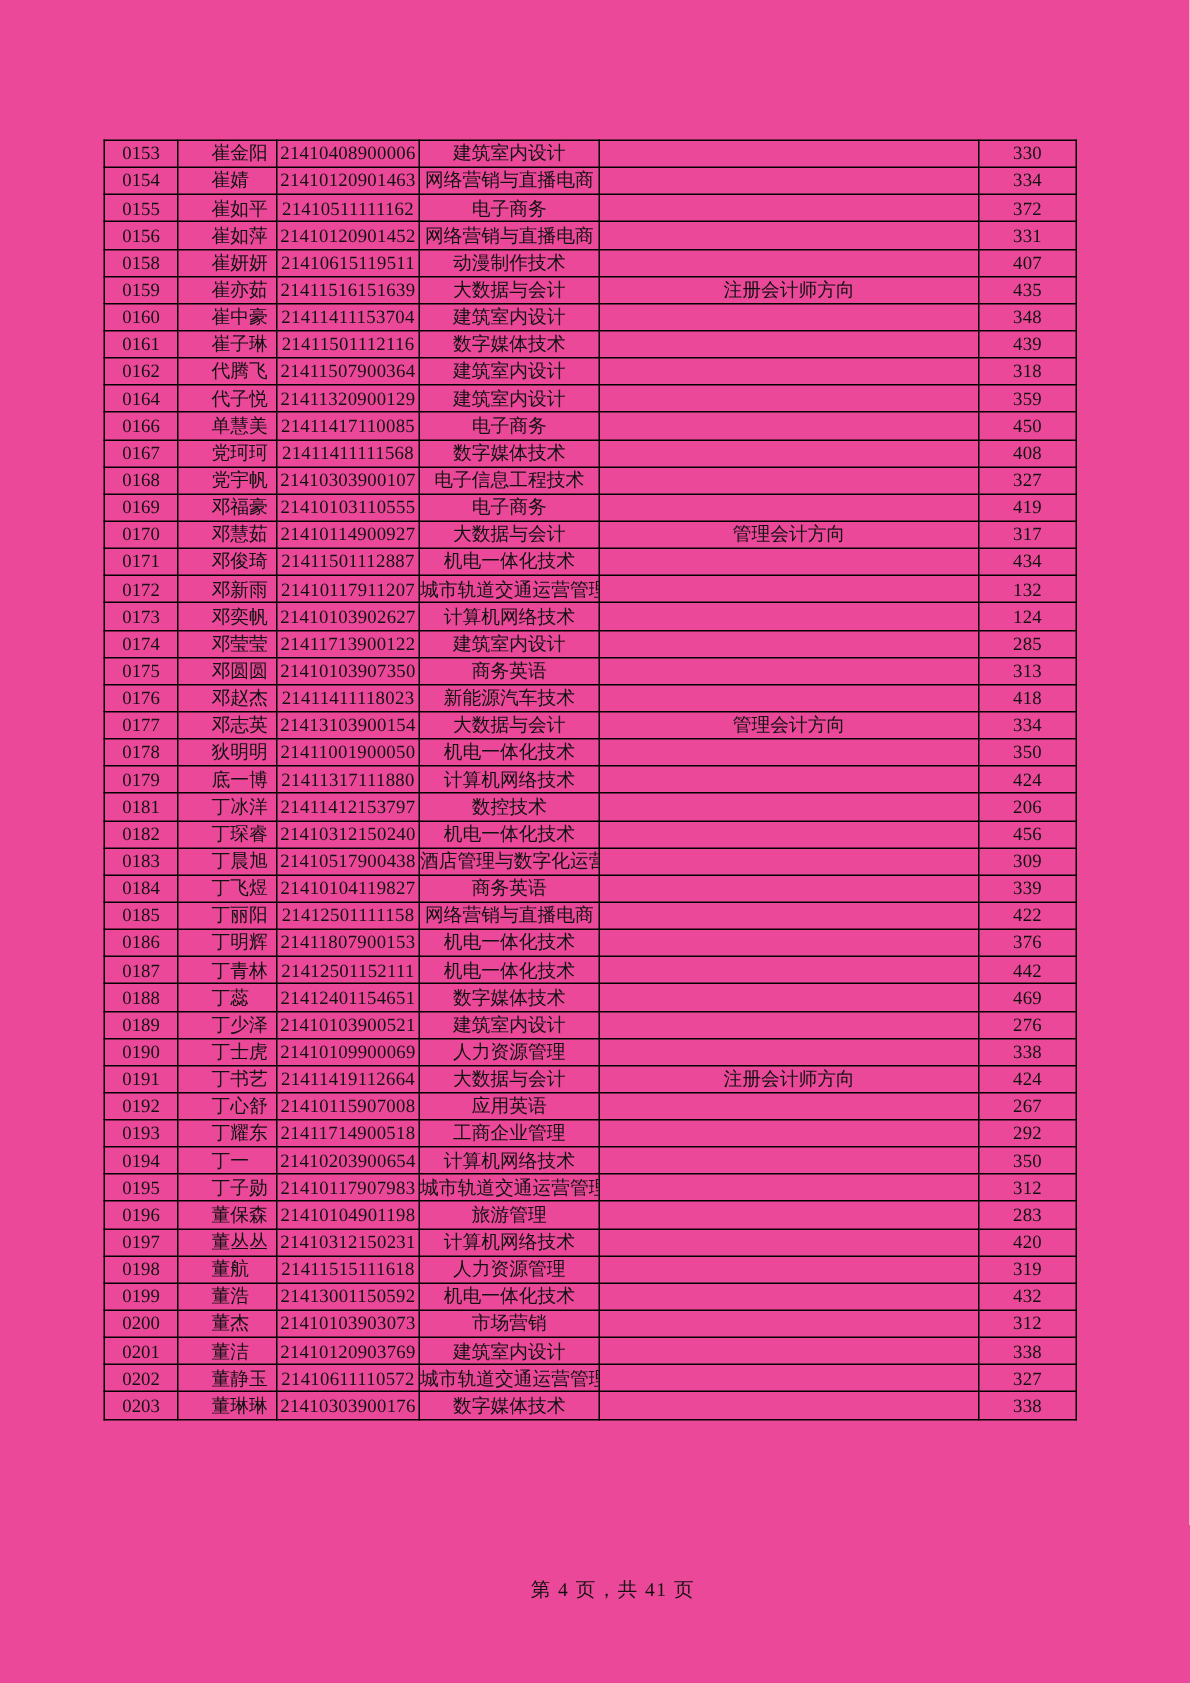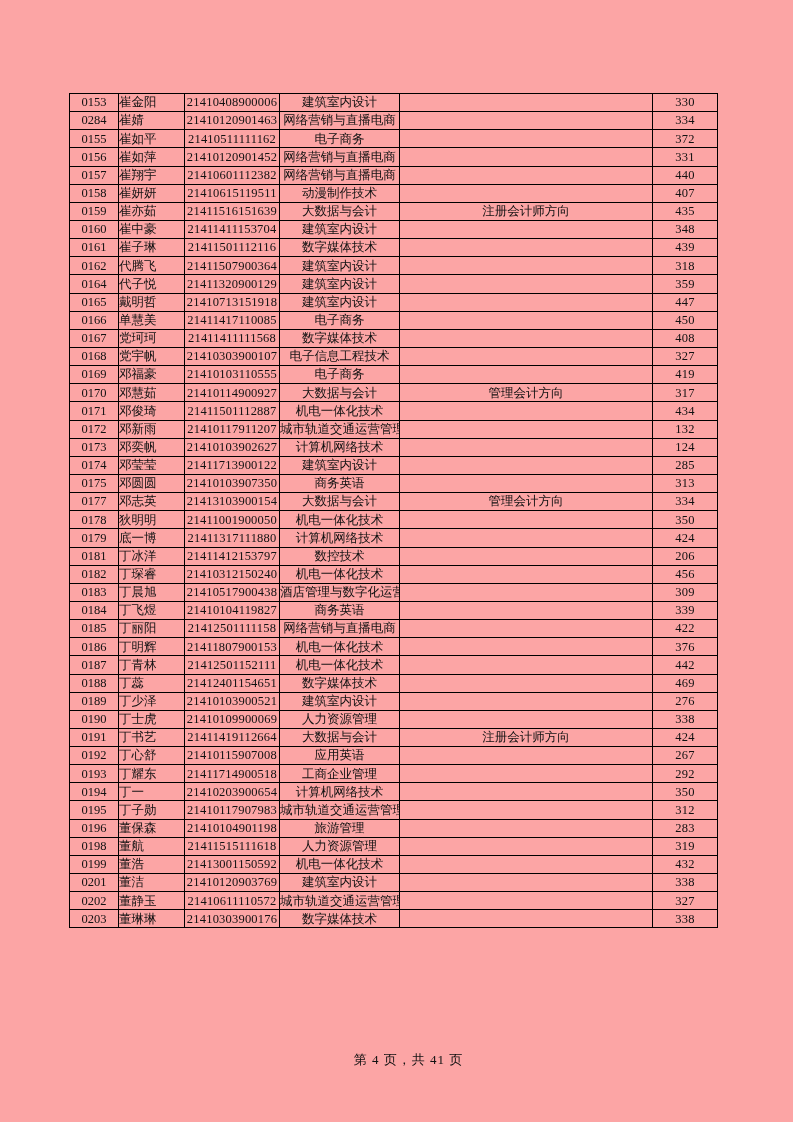--- a/index.html
+++ b/index.html
@@ -10,21 +10,21 @@
   body {
     width: 793px;
     height: 1122px;
     position: relative;
     font-family: "Liberation Serif", "DejaVu Serif", serif;
     color: #111111;
   }
   .page {
     position: absolute;
     inset: 0;
-    background: #fca5a5;
+    background: #ec4899;
   }
   table.results {
     position: absolute;
     left: 69px;
     top: 93px;
     width: 648px;
     border-collapse: collapse;
     table-layout: fixed;
     font-size: 12.5px;
   }
@@ -33,21 +33,21 @@
     height: 17.15px;
     padding: 0;
     text-align: center;
     vertical-align: middle;
     white-space: nowrap;
     overflow: hidden;
     line-height: 1;
   }
   table.results td.name-cell {
     text-align: left;
-    padding-left: 0;
+    padding-left: 22px;
   }
   table.results td.num-cell {
     font-family: "Liberation Serif", "DejaVu Serif", serif;
     letter-spacing: 0.2px;
   }
   .col-id    { width: 49px; }
   .col-name  { width: 66px; }
   .col-exam  { width: 95px; }
   .col-major { width: 120px; }
   .col-dir   { width: 253px; }
@@ -81,21 +81,21 @@
     <tbody id="results-body">
         <tr>
           <td>0153</td>
           <td class="name-cell">崔金阳</td>
           <td class="num-cell">21410408900006</td>
           <td>建筑室内设计</td>
           <td></td>
           <td class="num-cell">330</td>
         </tr>
         <tr>
-          <td>0284</td>
+          <td>0154</td>
           <td class="name-cell">崔婧</td>
           <td class="num-cell">21410120901463</td>
           <td>网络营销与直播电商</td>
           <td></td>
           <td class="num-cell">334</td>
         </tr>
         <tr>
           <td>0155</td>
           <td class="name-cell">崔如平</td>
           <td class="num-cell">21410511111162</td>
@@ -103,28 +103,20 @@
           <td></td>
           <td class="num-cell">372</td>
         </tr>
         <tr>
           <td>0156</td>
           <td class="name-cell">崔如萍</td>
           <td class="num-cell">21410120901452</td>
           <td>网络营销与直播电商</td>
           <td></td>
           <td class="num-cell">331</td>
-        </tr>
-        <tr>
-          <td>0157</td>
-          <td class="name-cell">崔翔宇</td>
-          <td class="num-cell">21410601112382</td>
-          <td>网络营销与直播电商</td>
-          <td></td>
-          <td class="num-cell">440</td>
         </tr>
         <tr>
           <td>0158</td>
           <td class="name-cell">崔妍妍</td>
           <td class="num-cell">21410615119511</td>
           <td>动漫制作技术</td>
           <td></td>
           <td class="num-cell">407</td>
         </tr>
         <tr>
@@ -161,28 +153,20 @@
         </tr>
         <tr>
           <td>0164</td>
           <td class="name-cell">代子悦</td>
           <td class="num-cell">21411320900129</td>
           <td>建筑室内设计</td>
           <td></td>
           <td class="num-cell">359</td>
         </tr>
         <tr>
-          <td>0165</td>
-          <td class="name-cell">戴明哲</td>
-          <td class="num-cell">21410713151918</td>
-          <td>建筑室内设计</td>
-          <td></td>
-          <td class="num-cell">447</td>
-        </tr>
-        <tr>
           <td>0166</td>
           <td class="name-cell">单慧美</td>
           <td class="num-cell">21411417110085</td>
           <td>电子商务</td>
           <td></td>
           <td class="num-cell">450</td>
         </tr>
         <tr>
           <td>0167</td>
           <td class="name-cell">党珂珂</td>
@@ -249,20 +233,28 @@
         </tr>
         <tr>
           <td>0175</td>
           <td class="name-cell">邓圆圆</td>
           <td class="num-cell">21410103907350</td>
           <td>商务英语</td>
           <td></td>
           <td class="num-cell">313</td>
         </tr>
         <tr>
+          <td>0176</td>
+          <td class="name-cell">邓赵杰</td>
+          <td class="num-cell">21411411118023</td>
+          <td>新能源汽车技术</td>
+          <td></td>
+          <td class="num-cell">418</td>
+        </tr>
+        <tr>
           <td>0177</td>
           <td class="name-cell">邓志英</td>
           <td class="num-cell">21413103900154</td>
           <td>大数据与会计</td>
           <td>管理会计方向</td>
           <td class="num-cell">334</td>
         </tr>
         <tr>
           <td>0178</td>
           <td class="name-cell">狄明明</td>
@@ -401,34 +393,50 @@
         </tr>
         <tr>
           <td>0196</td>
           <td class="name-cell">董保森</td>
           <td class="num-cell">21410104901198</td>
           <td>旅游管理</td>
           <td></td>
           <td class="num-cell">283</td>
         </tr>
         <tr>
+          <td>0197</td>
+          <td class="name-cell">董丛丛</td>
+          <td class="num-cell">21410312150231</td>
+          <td>计算机网络技术</td>
+          <td></td>
+          <td class="num-cell">420</td>
+        </tr>
+        <tr>
           <td>0198</td>
           <td class="name-cell">董航</td>
           <td class="num-cell">21411515111618</td>
           <td>人力资源管理</td>
           <td></td>
           <td class="num-cell">319</td>
         </tr>
         <tr>
           <td>0199</td>
           <td class="name-cell">董浩</td>
           <td class="num-cell">21413001150592</td>
           <td>机电一体化技术</td>
           <td></td>
           <td class="num-cell">432</td>
+        </tr>
+        <tr>
+          <td>0200</td>
+          <td class="name-cell">董杰</td>
+          <td class="num-cell">21410103903073</td>
+          <td>市场营销</td>
+          <td></td>
+          <td class="num-cell">312</td>
         </tr>
         <tr>
           <td>0201</td>
           <td class="name-cell">董洁</td>
           <td class="num-cell">21410120903769</td>
           <td>建筑室内设计</td>
           <td></td>
           <td class="num-cell">338</td>
         </tr>
         <tr>

